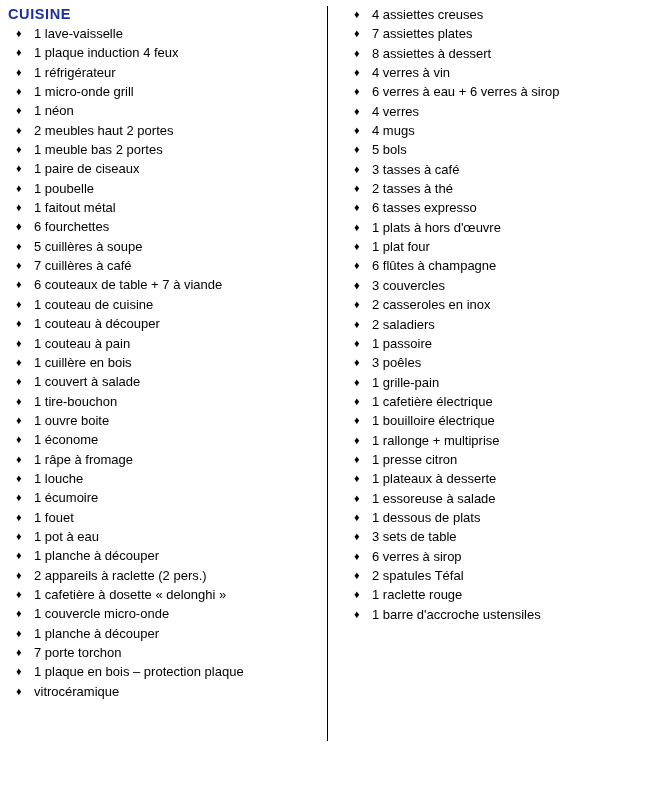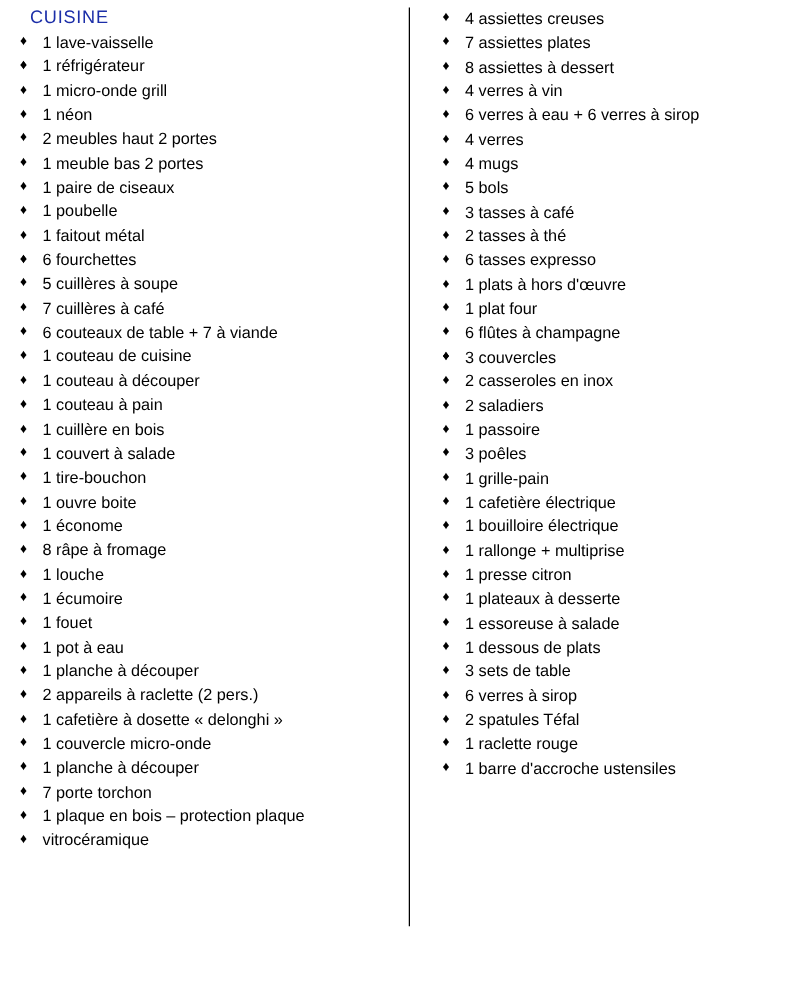--- a/index.html
+++ b/index.html
@@ -18,23 +18,23 @@
   .page {
     position: relative;
     width: 645px;
     height: 800px;
     box-sizing: border-box;
     padding: 6px 0 0 0;
   }
   .title {
     color: #1b2ea8;
     font-size: 14.5px;
-    font-weight: 400;
+    font-weight: 700;
     letter-spacing: 0.6px;
-    margin: 0 0 2px 24px;
+    margin: 0 0 2px 8px;
     line-height: 16px;
   }
   .columns {
     display: flex;
     align-items: flex-start;
     width: 645px;
   }
   .col {
     box-sizing: border-box;
   }
@@ -80,21 +80,21 @@
 
 <div class="page">
 
   <div class="title">CUISINE</div>
 
   <div class="columns">
 
     <div class="col col-left">
       <ul class="items">
           <li><span class="bullet">♦</span><span>1 lave-vaisselle</span></li>
-          <li><span class="bullet">♦</span></li>
+          <li><span class="bullet">♦</span><span>1 plaque induction 4 feux</span></li>
           <li><span class="bullet">♦</span><span>1 réfrigérateur</span></li>
           <li><span class="bullet">♦</span><span>1 micro-onde grill</span></li>
           <li><span class="bullet">♦</span><span>1 néon</span></li>
           <li><span class="bullet">♦</span><span>2 meubles haut 2 portes</span></li>
           <li><span class="bullet">♦</span><span>1 meuble bas 2 portes</span></li>
           <li><span class="bullet">♦</span><span>1 paire de ciseaux</span></li>
           <li><span class="bullet">♦</span><span>1 poubelle</span></li>
           <li><span class="bullet">♦</span><span>1 faitout métal</span></li>
           <li><span class="bullet">♦</span></li>
           <li><span class="bullet">♦</span><span>6 fourchettes</span></li>
@@ -102,21 +102,21 @@
           <li><span class="bullet">♦</span><span>7 cuillères à café</span></li>
           <li><span class="bullet">♦</span><span>6 couteaux de table + 7 à viande</span></li>
           <li><span class="bullet">♦</span><span>1 couteau de cuisine</span></li>
           <li><span class="bullet">♦</span><span>1 couteau à découper</span></li>
           <li><span class="bullet">♦</span><span>1 couteau à pain</span></li>
           <li><span class="bullet">♦</span><span>1 cuillère en bois</span></li>
           <li><span class="bullet">♦</span><span>1 couvert à salade</span></li>
           <li><span class="bullet">♦</span><span>1 tire-bouchon</span></li>
           <li><span class="bullet">♦</span><span>1 ouvre boite</span></li>
           <li><span class="bullet">♦</span><span>1 économe</span></li>
-          <li><span class="bullet">♦</span><span>8 râpe à fromage</span></li>
+          <li><span class="bullet">♦</span><span>1 râpe à fromage</span></li>
           <li><span class="bullet">♦</span><span>1 louche</span></li>
           <li><span class="bullet">♦</span><span>1 écumoire</span></li>
           <li><span class="bullet">♦</span><span>1 fouet</span></li>
           <li><span class="bullet">♦</span><span>1 pot à eau</span></li>
           <li><span class="bullet">♦</span><span>1 planche à découper</span></li>
           <li><span class="bullet">♦</span><span>2 appareils à raclette (2 pers.)</span></li>
           <li><span class="bullet">♦</span><span>1 cafetière à dosette « delonghi »</span></li>
           <li><span class="bullet">♦</span><span>1 couvercle micro-onde</span></li>
           <li><span class="bullet">♦</span><span>1 planche à découper</span></li>
           <li><span class="bullet">♦</span><span>7 porte torchon</span></li>

